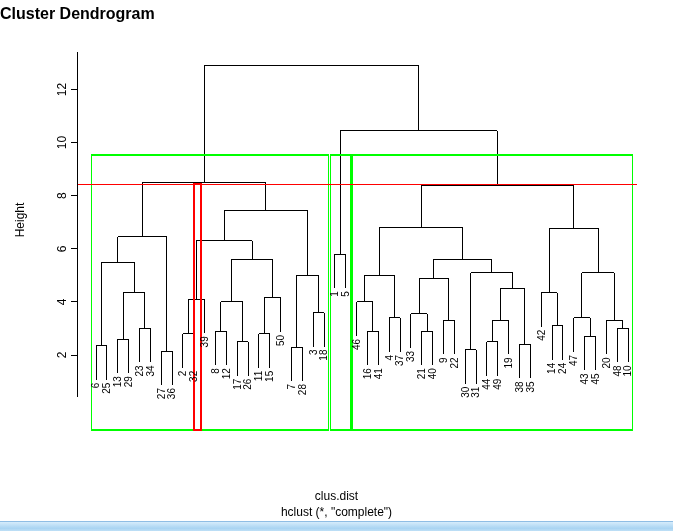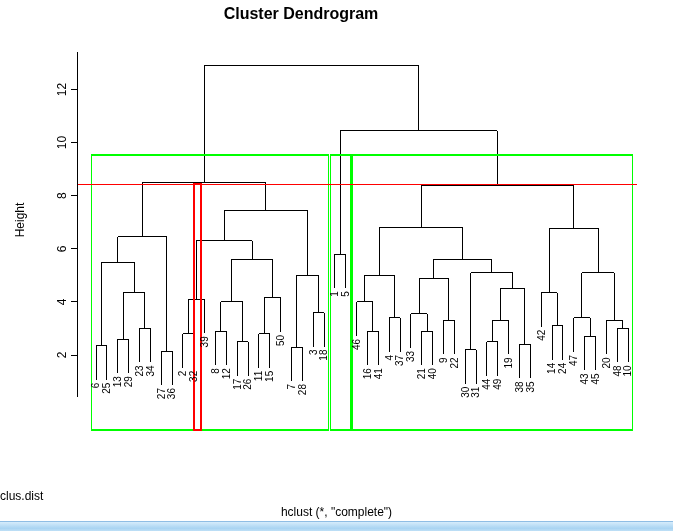--- a/index.html
+++ b/index.html
@@ -1,22 +1,22 @@
 <!DOCTYPE html>
 <html><head>
 <meta charset="utf-8">
 <style>
   html,body{margin:0;padding:0;background:#ffffff;}
   #app{position:relative;width:673px;height:531px;background:#ffffff;overflow:hidden;
        font-family:"Liberation Sans",sans-serif;color:#000;}
-  .plot-title{position:absolute;top:5px;left:0;width:562px;text-align:center;
-      font-size:16px;font-weight:bold;letter-spacing:0px;padding-left:20px;}
+  .plot-title{position:absolute;top:5px;left:0;width:562px;
+      font-size:16px;font-weight:bold;letter-spacing:0px;}
   .ylab{position:absolute;top:220px;left:20px;transform:translate(-50%,-50%) rotate(-90deg);
       font-size:12px;white-space:nowrap;}
-  .xlab1{position:absolute;top:489px;left:0;width:673px;font-size:12px;}
+  .xlab1{position:absolute;top:489px;left:0;width:673px;text-align:center;font-size:12px;}
   .xlab2{position:absolute;top:505px;left:0;width:673px;text-align:center;font-size:12px;}
   svg text{font-family:"Liberation Sans",sans-serif;fill:#000;}
   .bottom-strip{position:absolute;left:0;bottom:0;width:673px;height:9px;
       border-top:1px solid #8fbde4;background:linear-gradient(180deg,#d6ecfb 0%,#a9d4f2 70%,#bfe0f6 100%);}
 </style>
 </head>
 <body>
 
 <div id="app">
   <div class="plot-title">Cluster Dendrogram</div>

